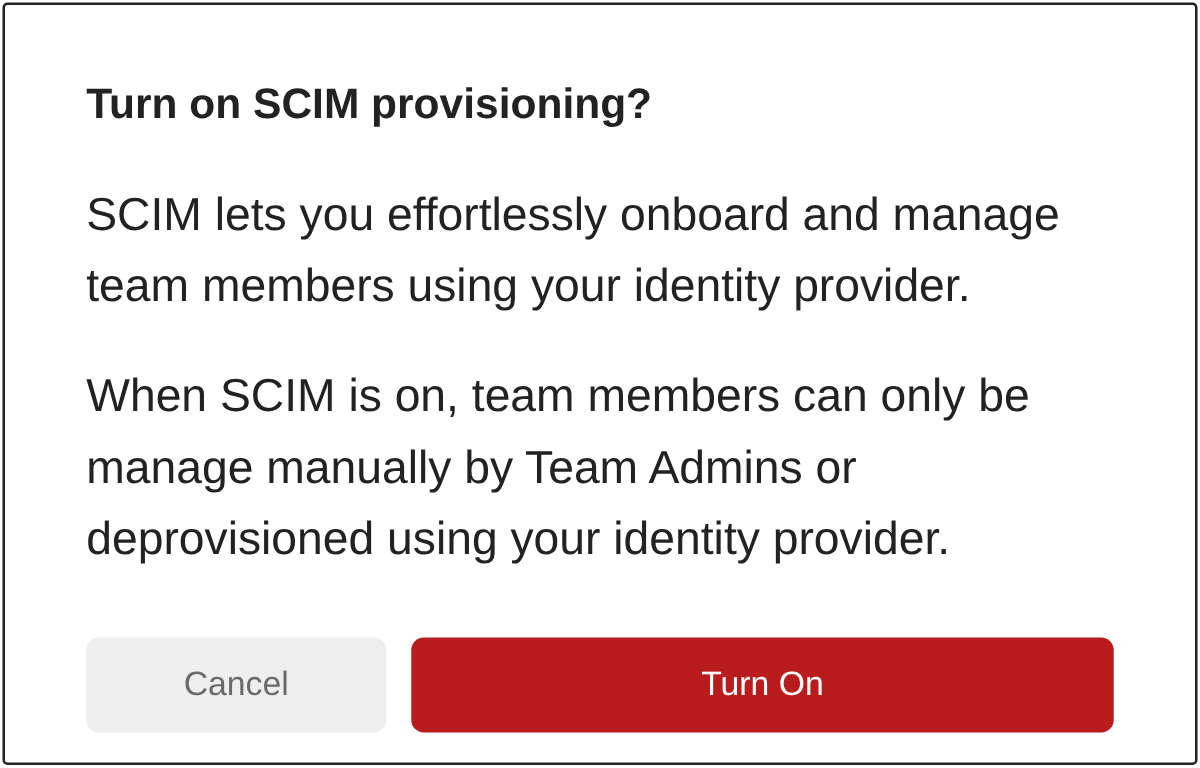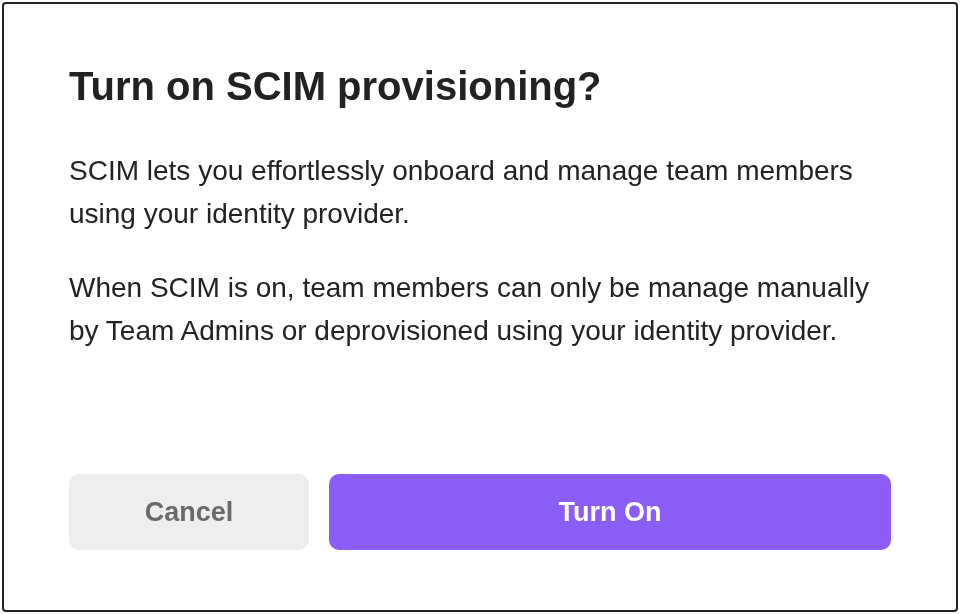--- a/index.html
+++ b/index.html
@@ -21,58 +21,58 @@
       height: 610px;
       margin: 2px;
       border: 2px solid #222222;
       border-radius: 4px;
       background: #ffffff;
       padding: 60px 65px 60px 65px;
       display: flex;
       flex-direction: column;
     }
     .dialog-title {
-      font-size: 40px;
+      font-size: 34px;
       font-weight: 700;
       color: #222222;
       margin-bottom: 40px;
     }
     .dialog-body {
       flex: 1;
     }
     .dialog-paragraph {
-      font-size: 28px;
+      font-size: 37px;
       font-weight: 400;
       color: #222222;
       line-height: 1.55;
       margin-bottom: 30px;
     }
     .dialog-actions {
       display: flex;
       gap: 20px;
       margin-top: 20px;
     }
     .btn {
       border: none;
       border-radius: 10px;
       font-size: 27px;
-      font-weight: 700;
+      font-weight: 400;
       height: 76px;
       cursor: pointer;
       display: flex;
       align-items: center;
       justify-content: center;
     }
     .btn-cancel {
       background: #eeeeee;
       color: #6a6a6a;
       width: 240px;
     }
     .btn-confirm {
-      background: #8b5cf6;
+      background: #b91c1c;
       color: #ffffff;
       flex: 1;
     }
   </style>
 </head>
 <body>
 
 <div class="dialog">
   <h1 class="dialog-title">Turn on SCIM provisioning?</h1>
   <div class="dialog-body">

